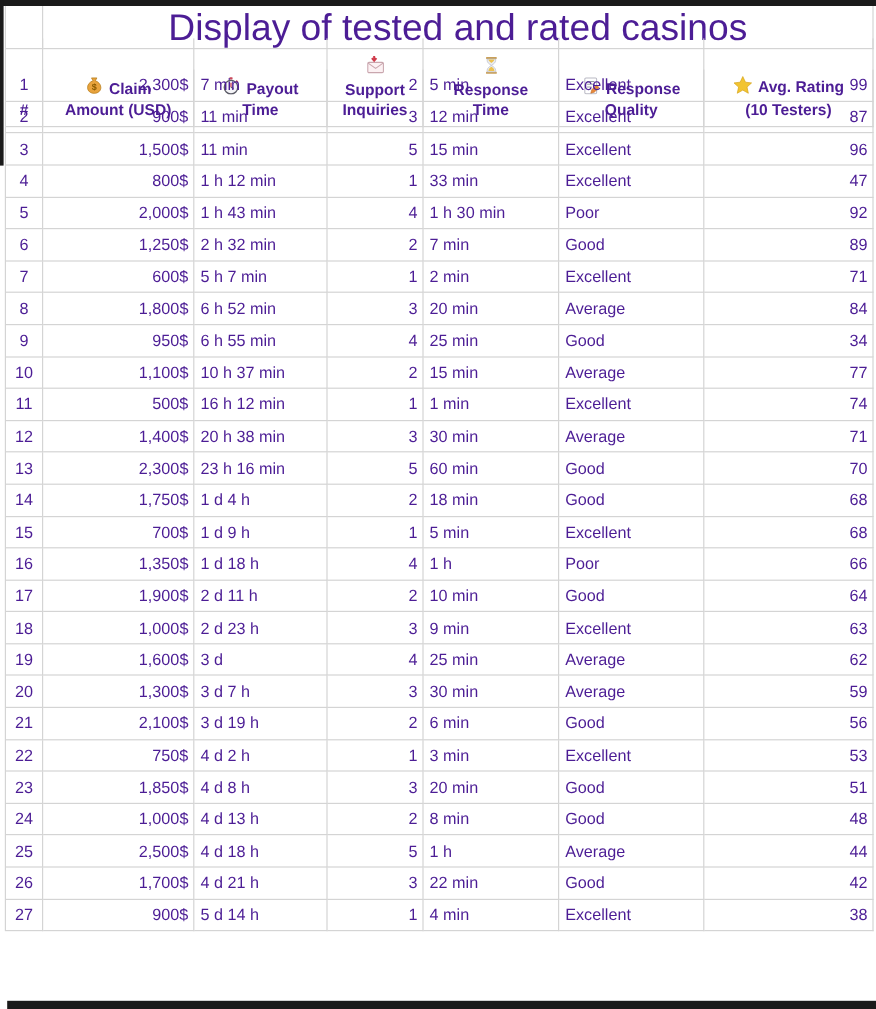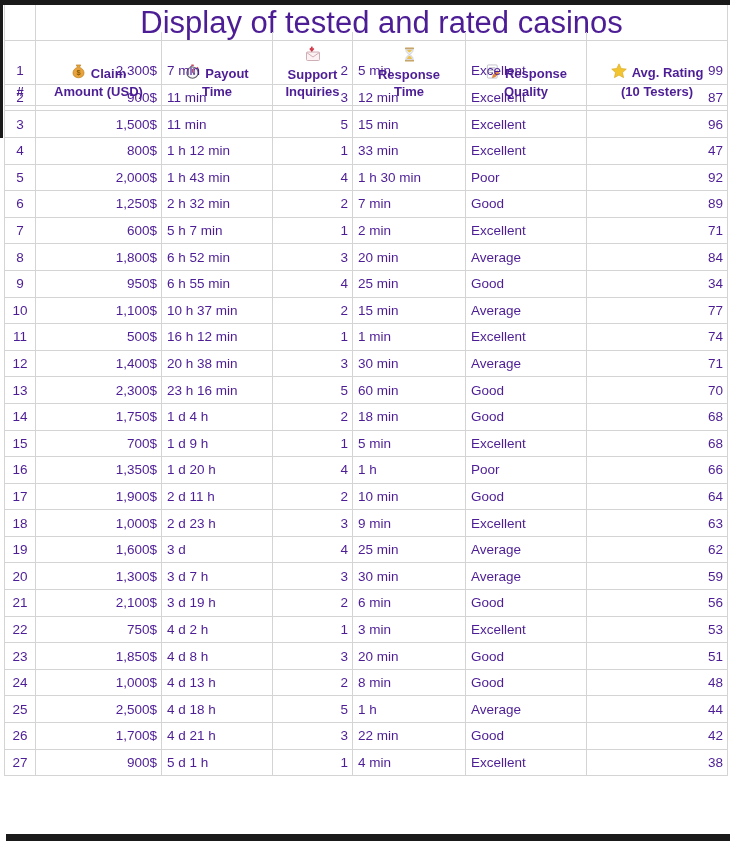--- a/index.html
+++ b/index.html
@@ -174,28 +174,28 @@
       <div class="trow"><div class="cell al-center">6</div><div class="cell al-right">1,250$</div><div class="cell al-left">2 h 32 min</div><div class="cell al-right">2</div><div class="cell al-left">7 min</div><div class="cell al-left">Good</div><div class="cell al-right">89</div></div>
       <div class="trow"><div class="cell al-center">7</div><div class="cell al-right">600$</div><div class="cell al-left">5 h 7 min</div><div class="cell al-right">1</div><div class="cell al-left">2 min</div><div class="cell al-left">Excellent</div><div class="cell al-right">71</div></div>
       <div class="trow"><div class="cell al-center">8</div><div class="cell al-right">1,800$</div><div class="cell al-left">6 h 52 min</div><div class="cell al-right">3</div><div class="cell al-left">20 min</div><div class="cell al-left">Average</div><div class="cell al-right">84</div></div>
       <div class="trow"><div class="cell al-center">9</div><div class="cell al-right">950$</div><div class="cell al-left">6 h 55 min</div><div class="cell al-right">4</div><div class="cell al-left">25 min</div><div class="cell al-left">Good</div><div class="cell al-right">34</div></div>
       <div class="trow"><div class="cell al-center">10</div><div class="cell al-right">1,100$</div><div class="cell al-left">10 h 37 min</div><div class="cell al-right">2</div><div class="cell al-left">15 min</div><div class="cell al-left">Average</div><div class="cell al-right">77</div></div>
       <div class="trow"><div class="cell al-center">11</div><div class="cell al-right">500$</div><div class="cell al-left">16 h 12 min</div><div class="cell al-right">1</div><div class="cell al-left">1 min</div><div class="cell al-left">Excellent</div><div class="cell al-right">74</div></div>
       <div class="trow"><div class="cell al-center">12</div><div class="cell al-right">1,400$</div><div class="cell al-left">20 h 38 min</div><div class="cell al-right">3</div><div class="cell al-left">30 min</div><div class="cell al-left">Average</div><div class="cell al-right">71</div></div>
       <div class="trow"><div class="cell al-center">13</div><div class="cell al-right">2,300$</div><div class="cell al-left">23 h 16 min</div><div class="cell al-right">5</div><div class="cell al-left">60 min</div><div class="cell al-left">Good</div><div class="cell al-right">70</div></div>
       <div class="trow"><div class="cell al-center">14</div><div class="cell al-right">1,750$</div><div class="cell al-left">1 d 4 h</div><div class="cell al-right">2</div><div class="cell al-left">18 min</div><div class="cell al-left">Good</div><div class="cell al-right">68</div></div>
       <div class="trow"><div class="cell al-center">15</div><div class="cell al-right">700$</div><div class="cell al-left">1 d 9 h</div><div class="cell al-right">1</div><div class="cell al-left">5 min</div><div class="cell al-left">Excellent</div><div class="cell al-right">68</div></div>
-      <div class="trow"><div class="cell al-center">16</div><div class="cell al-right">1,350$</div><div class="cell al-left">1 d 20 h</div><div class="cell al-right">4</div><div class="cell al-left">1 h</div><div class="cell al-left">Poor</div><div class="cell al-right">66</div></div>
+      <div class="trow"><div class="cell al-center">16</div><div class="cell al-right">1,350$</div><div class="cell al-left">1 d 18 h</div><div class="cell al-right">4</div><div class="cell al-left">1 h</div><div class="cell al-left">Poor</div><div class="cell al-right">66</div></div>
       <div class="trow"><div class="cell al-center">17</div><div class="cell al-right">1,900$</div><div class="cell al-left">2 d 11 h</div><div class="cell al-right">2</div><div class="cell al-left">10 min</div><div class="cell al-left">Good</div><div class="cell al-right">64</div></div>
       <div class="trow"><div class="cell al-center">18</div><div class="cell al-right">1,000$</div><div class="cell al-left">2 d 23 h</div><div class="cell al-right">3</div><div class="cell al-left">9 min</div><div class="cell al-left">Excellent</div><div class="cell al-right">63</div></div>
       <div class="trow"><div class="cell al-center">19</div><div class="cell al-right">1,600$</div><div class="cell al-left">3 d</div><div class="cell al-right">4</div><div class="cell al-left">25 min</div><div class="cell al-left">Average</div><div class="cell al-right">62</div></div>
       <div class="trow"><div class="cell al-center">20</div><div class="cell al-right">1,300$</div><div class="cell al-left">3 d 7 h</div><div class="cell al-right">3</div><div class="cell al-left">30 min</div><div class="cell al-left">Average</div><div class="cell al-right">59</div></div>
       <div class="trow"><div class="cell al-center">21</div><div class="cell al-right">2,100$</div><div class="cell al-left">3 d 19 h</div><div class="cell al-right">2</div><div class="cell al-left">6 min</div><div class="cell al-left">Good</div><div class="cell al-right">56</div></div>
       <div class="trow"><div class="cell al-center">22</div><div class="cell al-right">750$</div><div class="cell al-left">4 d 2 h</div><div class="cell al-right">1</div><div class="cell al-left">3 min</div><div class="cell al-left">Excellent</div><div class="cell al-right">53</div></div>
       <div class="trow"><div class="cell al-center">23</div><div class="cell al-right">1,850$</div><div class="cell al-left">4 d 8 h</div><div class="cell al-right">3</div><div class="cell al-left">20 min</div><div class="cell al-left">Good</div><div class="cell al-right">51</div></div>
       <div class="trow"><div class="cell al-center">24</div><div class="cell al-right">1,000$</div><div class="cell al-left">4 d 13 h</div><div class="cell al-right">2</div><div class="cell al-left">8 min</div><div class="cell al-left">Good</div><div class="cell al-right">48</div></div>
       <div class="trow"><div class="cell al-center">25</div><div class="cell al-right">2,500$</div><div class="cell al-left">4 d 18 h</div><div class="cell al-right">5</div><div class="cell al-left">1 h</div><div class="cell al-left">Average</div><div class="cell al-right">44</div></div>
       <div class="trow"><div class="cell al-center">26</div><div class="cell al-right">1,700$</div><div class="cell al-left">4 d 21 h</div><div class="cell al-right">3</div><div class="cell al-left">22 min</div><div class="cell al-left">Good</div><div class="cell al-right">42</div></div>
-      <div class="trow"><div class="cell al-center">27</div><div class="cell al-right">900$</div><div class="cell al-left">5 d 1 h</div><div class="cell al-right">1</div><div class="cell al-left">4 min</div><div class="cell al-left">Excellent</div><div class="cell al-right">38</div></div>
+      <div class="trow"><div class="cell al-center">27</div><div class="cell al-right">900$</div><div class="cell al-left">5 d 14 h</div><div class="cell al-right">1</div><div class="cell al-left">4 min</div><div class="cell al-left">Excellent</div><div class="cell al-right">38</div></div>
     </div>
 
   <div class="bottombar"></div>
 </div>
 
 </body></html>

